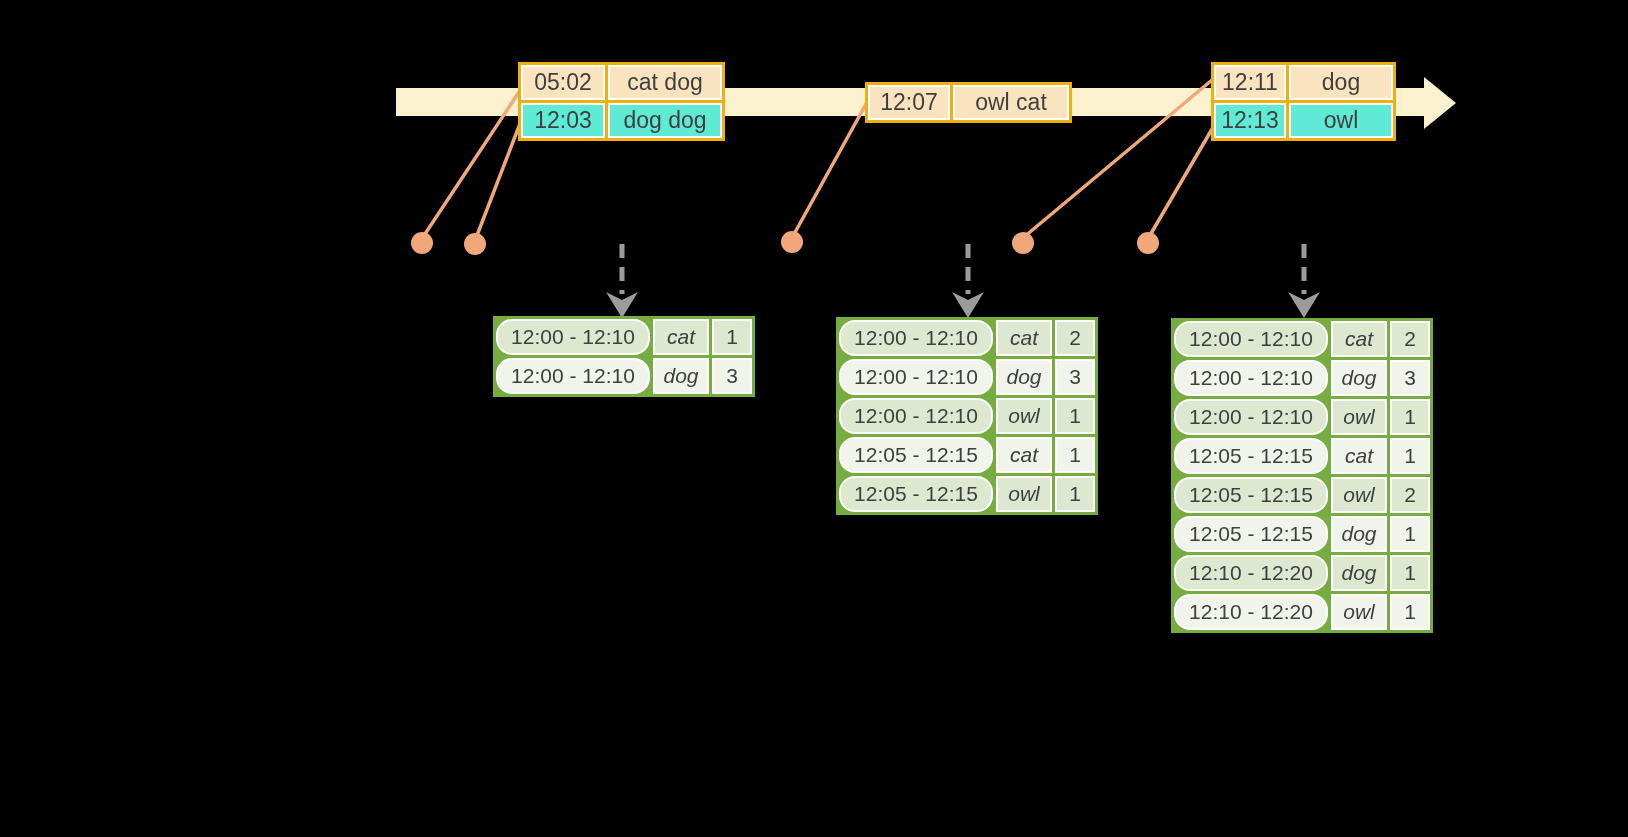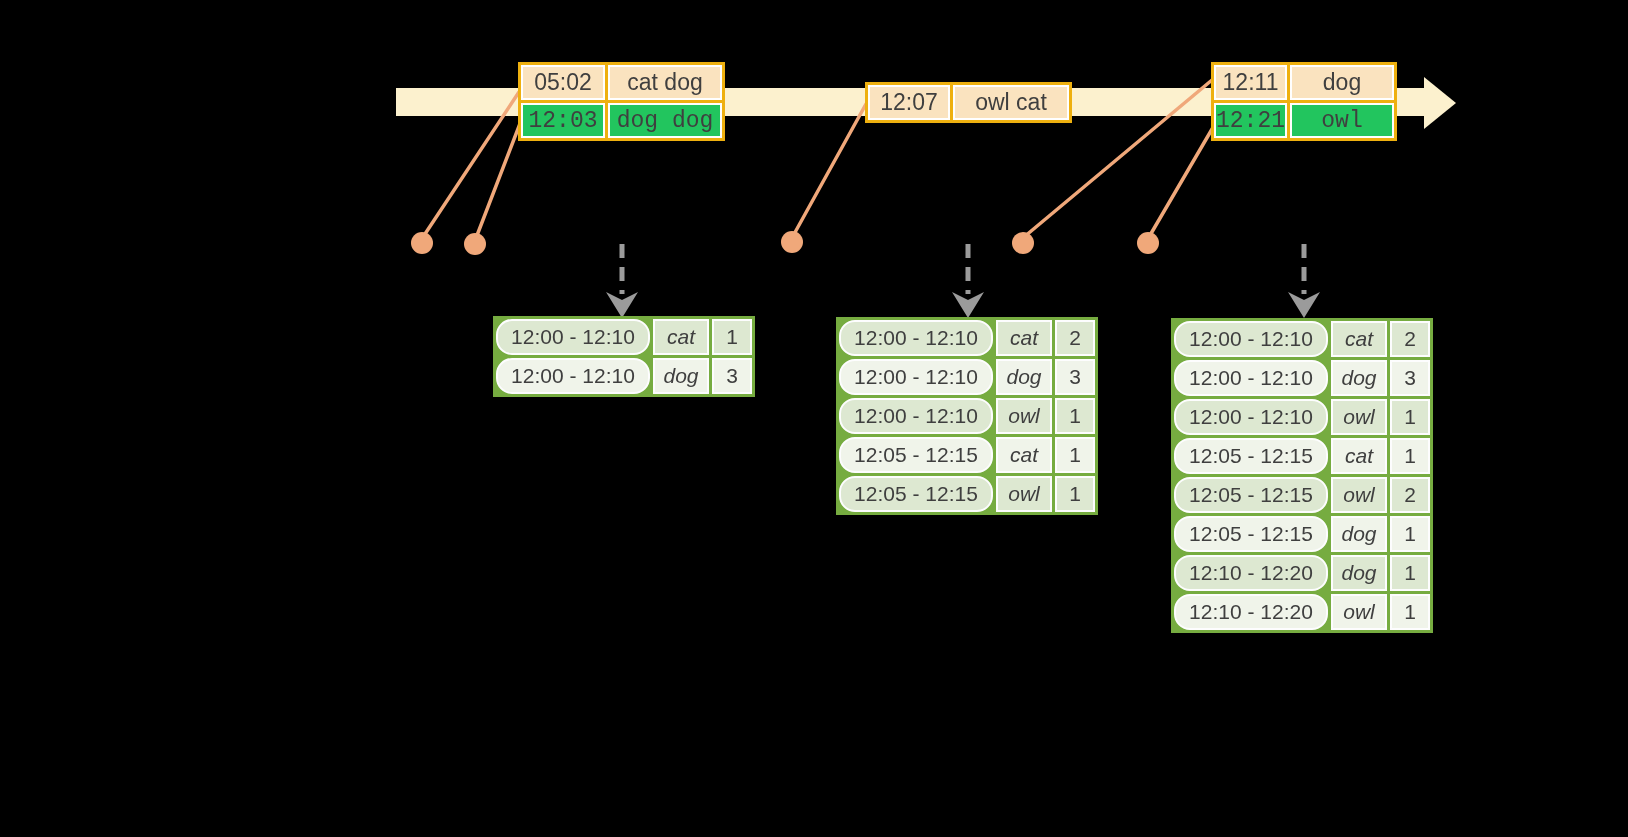--- a/index.html
+++ b/index.html
@@ -15,21 +15,21 @@
   .overlay{position:absolute;left:0;top:0;z-index:2;}
   
   table{border-collapse:separate;position:absolute;z-index:3;}
   .etable{border-spacing:3px;background:#eeb00f;}
   .etable td{border:2px solid #ffffff;padding:0;text-align:center;font-size:23px;height:31px;}
   .etable td.et{width:80px;}
   .etable td.ew{width:110px;}
   #et2 td.et{width:78px;} #et2 td.ew{width:112px;margin-left:32px;}
   #et3 td.et{width:68px;} #et3 td.ew{width:100px;}
   .pa{background:#fae3bf;}
-  .pb{background:#22c55e;font-family:Liberation Mono, monospace;}
+  .pb{background:#5eead4;}
   
   .gtable{border-spacing:3px;background:#76ac40;}
   .gtable td{border:2px solid #fdfdfe;padding:0;text-align:center;font-size:21px;height:32px;}
   .gtable td.gw{width:150px;border-radius:16px;}
   .gtable td.gword{width:52px;font-style:italic;}
   .gtable td.gcount{width:36px;}
   .ga{background:#dde8d1;}
   .gb{background:#f0f4ea;}
 </style>
 </head>
@@ -94,21 +94,21 @@
   </tbody>
     </table>
 
   <table class="etable" id="et3" style="left:1211px;top:62px;">
     <tbody>
         <tr>
       <td class="et pa">12:11</td>
       <td class="ew pa">dog</td>
     </tr>
     <tr>
-      <td class="et pb">12:21</td>
+      <td class="et pb">12:13</td>
       <td class="ew pb">owl</td>
     </tr>
   </tbody>
     </table>
 
   <table class="gtable" id="g1" style="left:493px;top:316px;">
     <tbody>
         <tr>
       <td class="gw ga">12:00 - 12:10</td>
       <td class="gword ga">cat</td>

